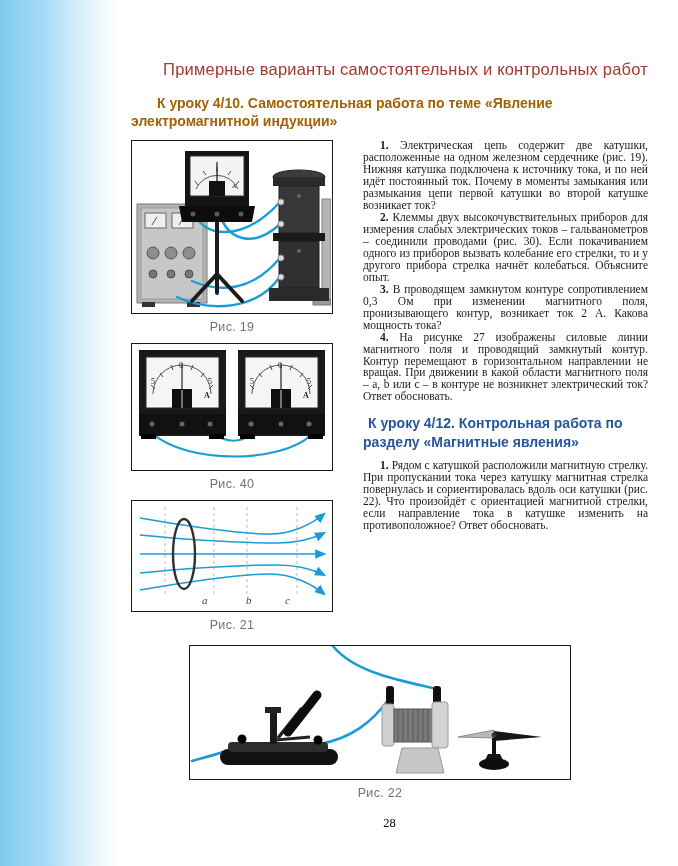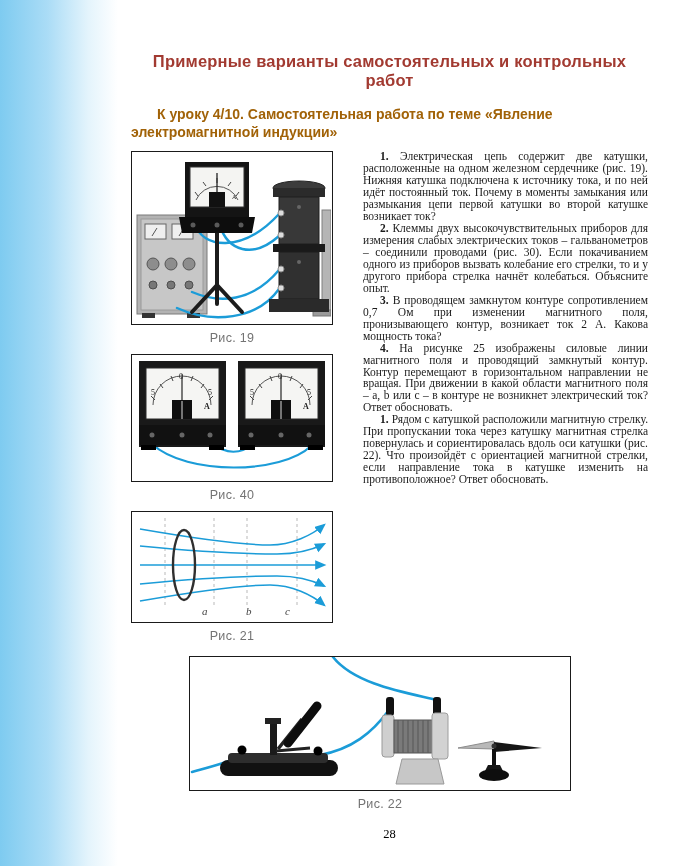--- a/index.html
+++ b/index.html
@@ -2,22 +2,22 @@
 <html lang="ru"><head>
 <meta charset="utf-8">
 <style>
   html,body{margin:0;padding:0;background:#ffffff;}
   .page{position:relative;width:678px;height:866px;background:#ffffff;overflow:hidden;
         font-family:"Liberation Serif", serif;color:#1b1b1b;}
   .edge-gradient{position:absolute;left:0;top:0;bottom:0;width:118px;
         background:linear-gradient(to right,#7ecbf0 0%,#aadcf6 40%,#e4f4fc 75%,#ffffff 100%);}
   .content{position:absolute;left:131px;top:48px;width:517px;}
 
-  .main-title{font-family:"Liberation Sans",sans-serif;font-weight:bold;font-size:16.5px;
-        color:#a23a31;text-align:center;margin:4px 0 15px 0;letter-spacing:.2px;}
+  .main-title{font-family:"Liberation Sans",sans-serif;font-weight:normal;font-size:16.5px;
+        color:#a23a31;text-align:right;margin:12px 0 15px 0;letter-spacing:.2px;}
   .sec-heading{font-family:"Liberation Sans",sans-serif;font-weight:bold;font-size:14px;
         color:#a16207;line-height:1.3;margin:0 0 10px 0;text-indent:26px;}
   .sec-heading2{font-family:"Liberation Sans",sans-serif;font-weight:bold;font-size:14px;
         color:#27569b;line-height:1.35;margin:11px 0 8px 0;text-indent:5px;}
 
   .cols{display:flex;gap:18px;align-items:flex-start;}
   .figcol{width:202px;flex:none;}
   .textcol{flex:1;min-width:0;margin-left:12px;}
 
   .figure{border:1.5px solid #1a1a1a;background:#fff;box-sizing:border-box;width:202px;}
@@ -192,23 +192,24 @@
             <text class="flabel" x="114" y="103">b</text>
             <text class="flabel" x="153" y="103">c</text>
           </svg>
         </div>
         <div class="figcaption">Рис. 21</div>
       </div>
 
       <div class="textcol">
         <p class="q"><b>1.</b> <span>Электрическая цепь содержит две катушки, расположенные на одном железном сердечнике (рис. 19). Нижняя катушка подключена к источнику тока, и по ней идёт постоянный ток. Почему в моменты замыкания или размыкания цепи первой катушки во второй катушке возникает ток?</span></p>
         <p class="q"><b>2.</b> <span>Клеммы двух высокочувствительных приборов для измерения слабых электрических токов – гальванометров – соединили проводами (рис. 30). Если покачиванием одного из приборов вызвать колебание его стрелки, то и у другого прибора стрелка начнёт колебаться. Объясните опыт.</span></p>
-        <p class="q"><b>3.</b> <span>В проводящем замкнутом контуре сопротивлением 0,7 Ом при изменении магнитного поля, пронизывающего контур, возникает ток 2 А. Какова мощность тока?</span></p>
-        <p class="q"><b>4.</b> <span>На рисунке 25 изображены силовые линии магнитного поля и проводящий замкнутый контур. Контур перемещают в горизонтальном направлении не вращая. При движении в какой области магнитного поля – a, b или c – в контуре не возникнет электрический ток? Ответ обосновать.</span></p>
-
+        <p class="q"><b>3.</b> <span>В проводящем замкнутом контуре сопротивлением 0,3 Ом при изменении магнитного поля, пронизывающего контур, возникает ток 2 А. Какова мощность тока?</span></p>
+        <p class="q"><b>4.</b> <span>На рисунке 27 изображены силовые линии магнитного поля и проводящий замкнутый контур. Контур перемещают в горизонтальном направлении не вращая. При движении в какой области магнитного поля – a, b или c – в контуре не возникнет электрический ток? Ответ обосновать.</span></p>
+
+        <p class="sec-heading2">К уроку 4/12. Контрольная работа по разделу «Магнитные явления»</p>
 
         <p class="q"><b>1.</b> <span>Рядом с катушкой расположили магнитную стрелку. При пропускании тока через катушку магнитная стрелка повернулась и сориентировалась вдоль оси катушки (рис. 22). Что произойдёт с ориентацией магнитной стрелки, если направление тока в катушке изменить на противоположное? Ответ обосновать.</span></p>
       </div>
     </div>
 
     <div class="fig22wrap">
       <div class="figure-wide">
         <svg viewBox="0 0 379 129" width="379" height="129">
           <rect x="0" y="0" width="379" height="129" fill="#ffffff"></rect>
 

